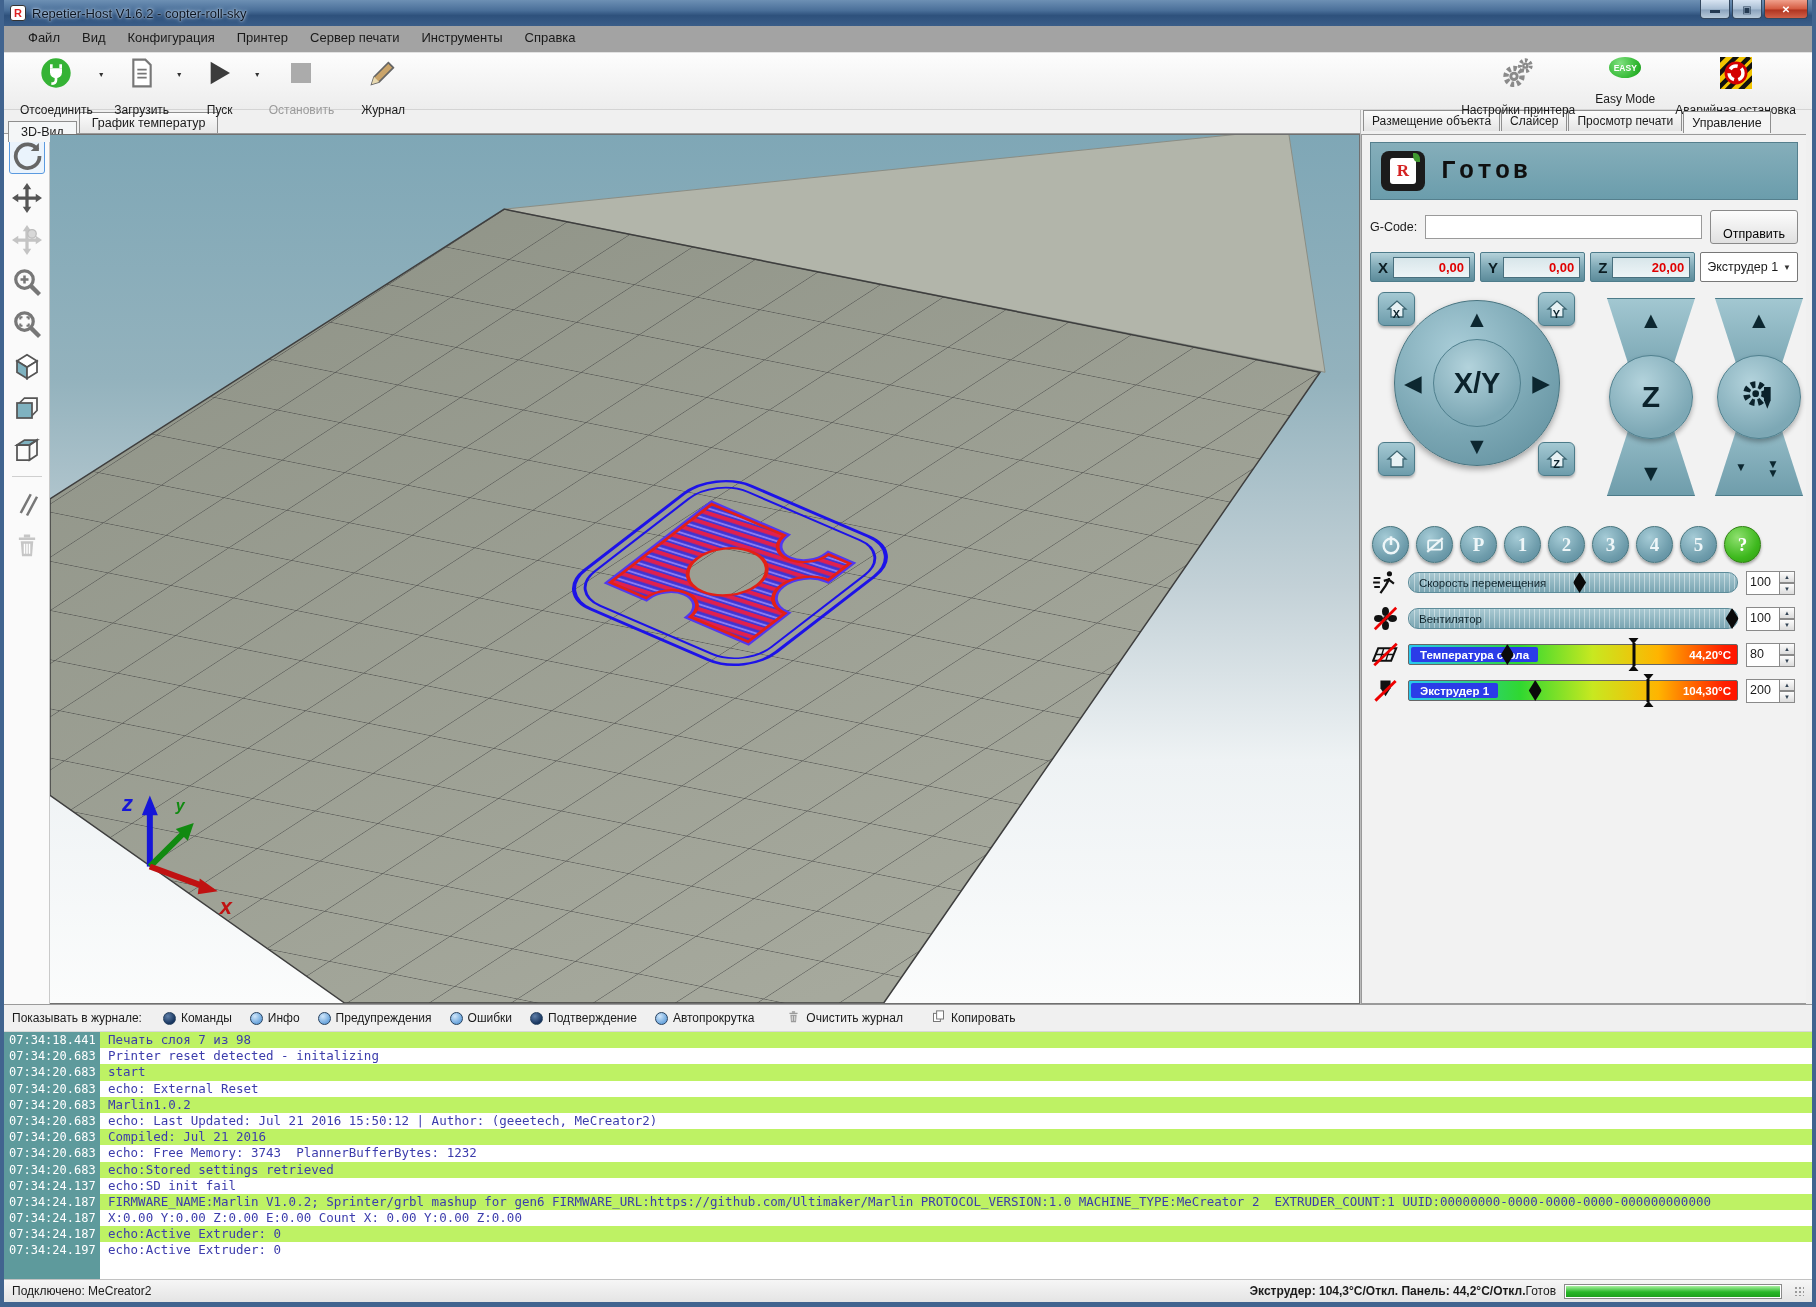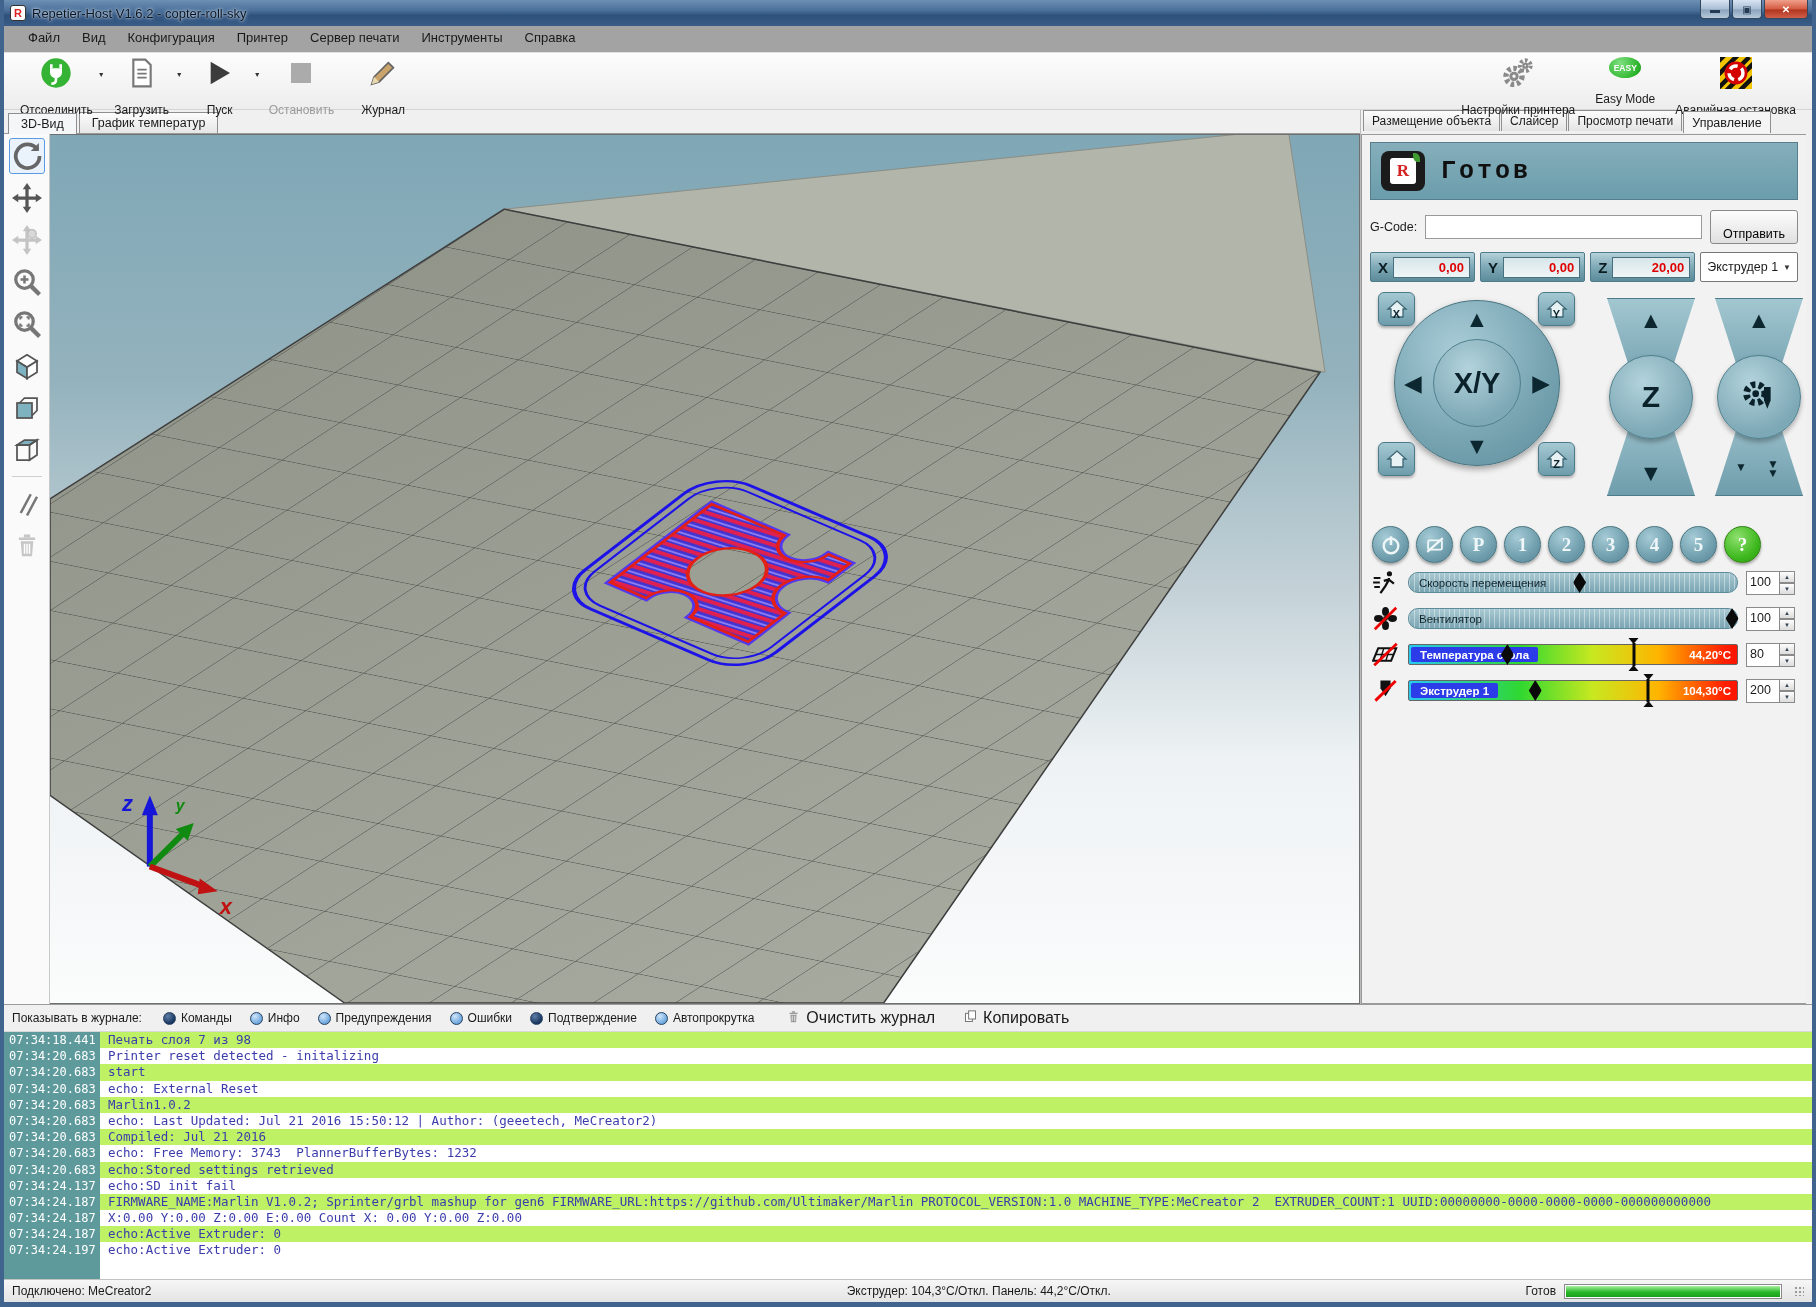--- a/index.html
+++ b/index.html
@@ -32,21 +32,21 @@
   .tb-btn .lbl { font-size:12px; margin-top:14px; white-space:nowrap; }
   .tb-btn.disabled .lbl { color:#9b9b9b; }
   .tb-caret { position:absolute; right:-2px; top:16px; font-size:7px; color:#333; }
   .easy-circle { width:32px; height:32px; border-radius:50%; background:radial-gradient(circle at 35% 30%,#7fe07f,#2db52d 70%,#1d8f1d);
                  display:flex; align-items:center; justify-content:center; color:#fff; font-weight:bold; font-size:8.5px; }
   
   .main { flex:1 1 auto; display:flex; min-height:0; background:#f0f0f0; }
   .left-col { flex:1 1 auto; display:flex; flex-direction:column; min-width:0; }
   .view-tabs { height:23px; flex:0 0 23px; display:flex; align-items:flex-end; padding-left:4px; background:#f0f0f0; }
   .vtab { padding:3px 12px; font-size:12.5px; border:1px solid #8e8e8e; border-bottom:none; background:linear-gradient(#fcfcfc,#e6e6e6); margin-right:2px; }
-  .vtab.active { background:#f4f6f7; position:relative; top:1px; }
+  .vtab.active { background:#f4f6f7; position:relative; top:9px; }
   .view-row { flex:1; display:flex; min-height:0; border-top:1px solid #9a9a9a; }
   .side-tools { width:46px; flex:0 0 46px; background:#fafafa; border-right:1px solid #c9c9c9; padding-top:4px;
                 display:flex; flex-direction:column; align-items:center; gap:6px; }
   .stool { width:36px; height:36px; display:flex; align-items:center; justify-content:center; border:1px solid transparent; border-radius:3px; }
   .stool.active { border:1px solid #5a9ae0; background:#eaf3fc; }
   .stool svg { width:30px; height:30px; }
   .stool-divider { width:30px; height:1px; background:#cfcfcf; margin:2px 0; }
   .viewport { flex:1; position:relative; min-width:0; border:1px solid #707070; border-left:none;
               background:linear-gradient(180deg,#7fa7b6 0%,#93b2bd 28%,#c3d1d7 52%,#eef2f4 72%,#fbfcfc 100%); }
   .viewport svg.scene { position:absolute; inset:0; width:100%; height:100%; }
@@ -140,34 +140,34 @@
                        font-size:6px; color:#345; display:flex; align-items:center; justify-content:center; }
   
   .log-section { flex:0 0 275px; display:flex; flex-direction:column; border-top:1px solid #9a9a9a; background:#fff; }
   .log-toolbar { height:27px; flex:0 0 27px; background:#f0f0f0; border-bottom:1px solid #d8d8d8; display:flex; align-items:center;
                  padding-left:8px; gap:4px; }
   .log-toolbar .flabel { font-size:12px; margin-right:8px; }
   .fbtn { display:flex; align-items:center; gap:5px; padding:3px 9px; font-size:12px; }
   .fdot { width:13px; height:13px; border-radius:50%; border:1px solid #27415f; }
   .fdot.on  { background:radial-gradient(circle at 35% 30%,#5f7fa8,#17355f 70%); }
   .fdot.off { background:radial-gradient(circle at 35% 30%,#cfe6fa,#6ca6dd 70%); }
-  .abtn { display:flex; align-items:center; gap:5px; padding:3px 9px; font-size:16px; margin-left:10px; }
+  .abtn { display:flex; align-items:center; gap:5px; padding:3px 9px; font-size:12px; margin-left:10px; }
   .abtn svg { width:15px; height:15px; }
   .log-lines { flex:1; overflow:hidden; position:relative; font-family:"DejaVu Sans Mono",monospace; font-size:12.5px; }
   .log-lines .tcol-bg { position:absolute; left:0; top:0; bottom:0; width:96px; background:#5e9a9c; }
   .lrow { display:flex; height:16.2px; line-height:16.2px; white-space:pre; position:relative; }
   .lrow .time { width:96px; flex:0 0 96px; background:#5e9a9c; color:#fff; padding-left:5px; font-size:12px; }
   .lrow .msg { flex:1; color:#3c3cac; padding-left:8px; overflow:hidden; }
   .lrow.odd .msg { background:#bef264; }
   .lrow.even .msg { background:#ffffff; }
   
   .statusbar { flex:0 0 23px; background:linear-gradient(#f6f6f6,#e4e4e4); border-top:1px solid #c2c2c2; display:flex; align-items:center;
                padding:0 8px; font-size:12px; position:relative; }
   .statusbar .sb-left { width:420px; }
-  .statusbar .sb-center { flex:1; text-align:center; }
+  .statusbar .sb-center { flex:1; text-align:right;font-weight:bold; }
   .statusbar .sb-right { display:flex; align-items:center; gap:8px; }
   .progress { width:218px; height:15px; border:1px solid #8a8a8a; background:#fff; padding:1px; }
   .progress .fill { height:100%; width:100%; background:linear-gradient(180deg,#a8f0a0,#28b828 55%,#1da01d); }
   .grip { width:10px; height:10px; margin-left:4px;
           background:radial-gradient(circle,#999 1px,transparent 1.4px) 0 0/4px 4px; }
 </style>
 </head>
 <body>
 
 <div class="window">

